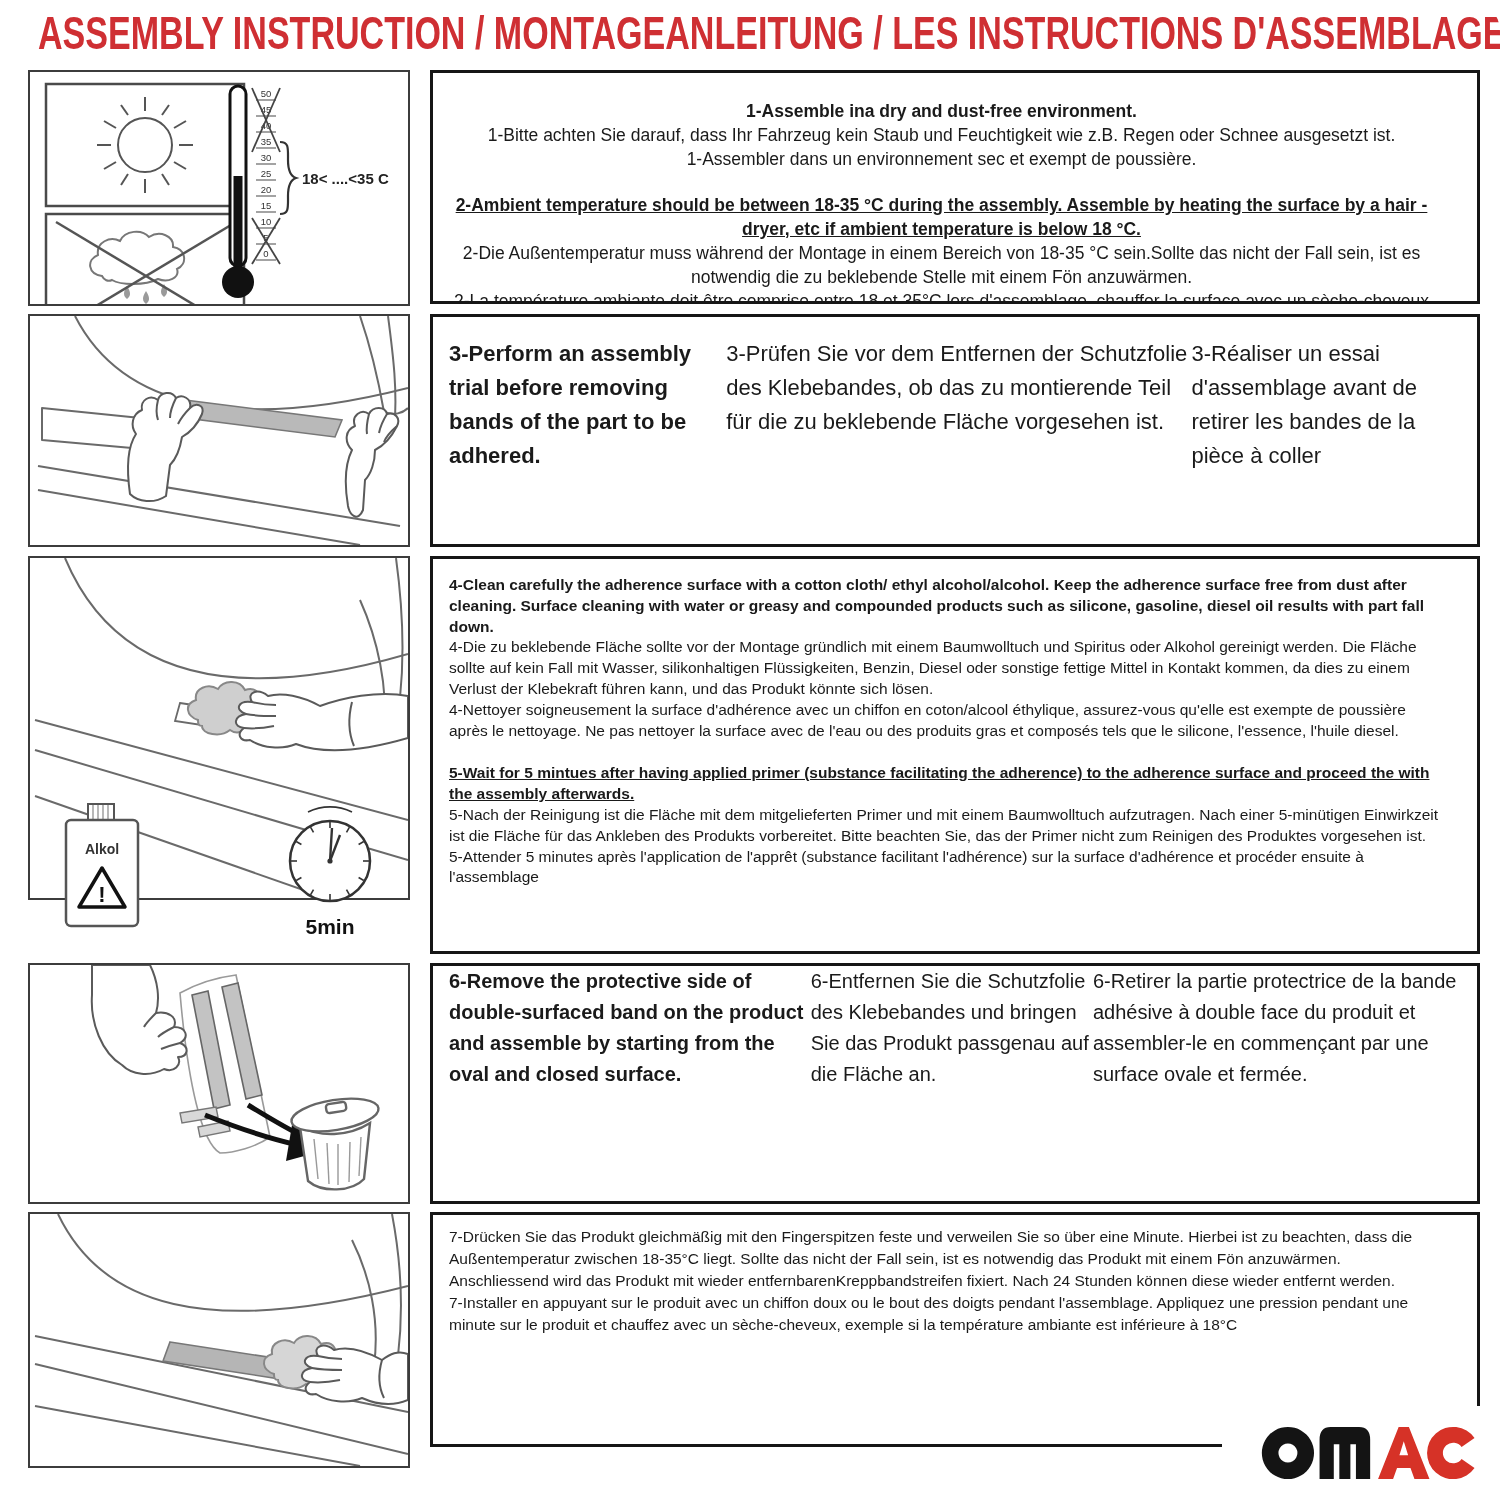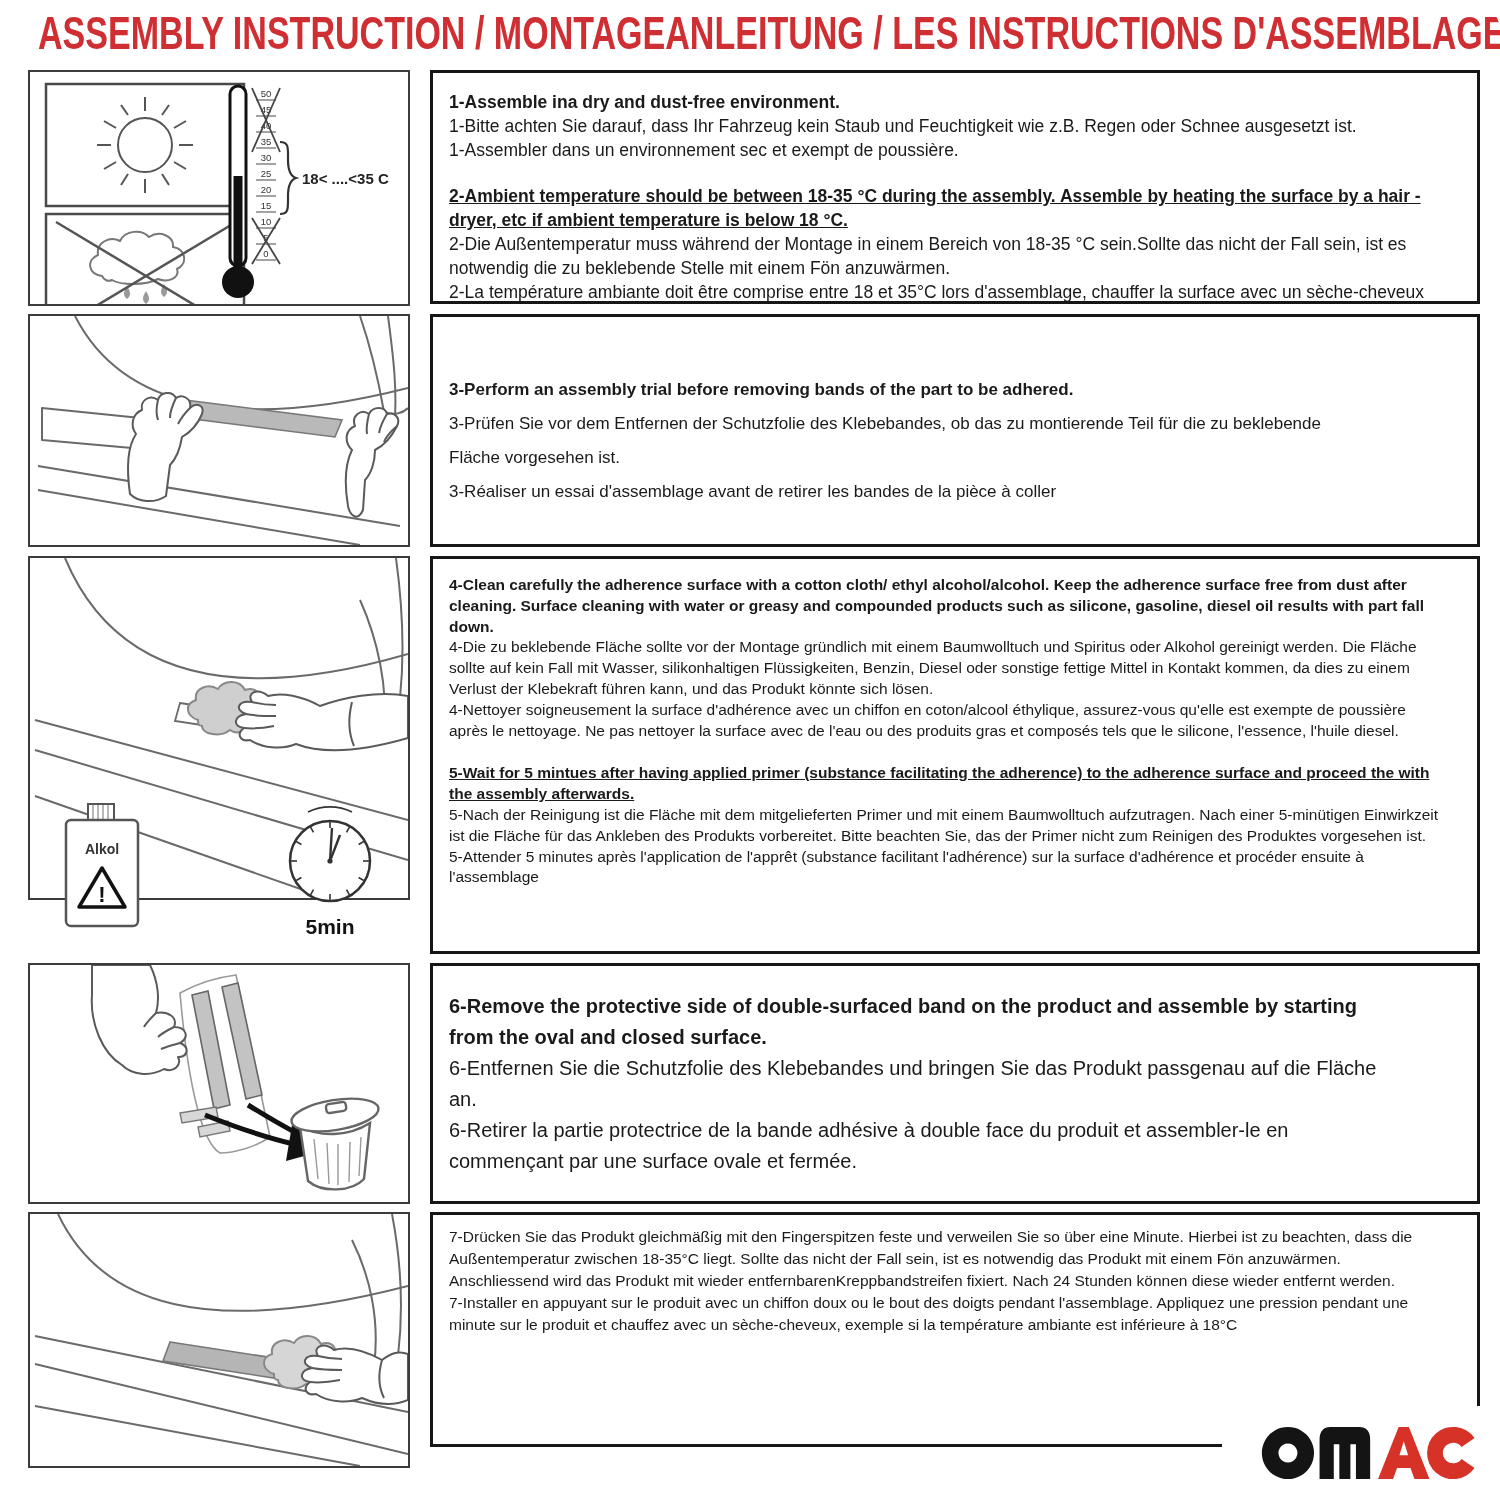--- a/index.html
+++ b/index.html
@@ -11,35 +11,35 @@
          letter-spacing:0px;}
 
   .illus{position:absolute;left:28px;width:382px;background:#fff;border:2px solid #3c3c3c;
          box-sizing:border-box;}
   .tbox{position:absolute;left:430px;width:1050px;background:#fff;border:3px solid #161616;
         box-sizing:border-box;overflow:hidden;}
   .tbox p{margin:0;}
   .b{font-weight:bold;}
 
   .illus-1{top:70px;height:236px;}
-  .tbox-1{top:70px;height:234px;padding:17px 16px;font-size:17.5px;line-height:24px;}
+  .tbox-1{top:70px;height:234px;padding:26px 16px;font-size:17.5px;line-height:24px;text-align:center;}
   .tbox-1 p{max-width:985px;}
 
   .illus-2{top:314px;height:233px;}
-  .tbox-2{top:314px;height:233px;padding:20px 16px 0 16px;font-size:17px;line-height:34px;
-          display:flex;flex-direction:column;justify-content:center;}
+  .tbox-2{top:314px;height:233px;padding:20px 16px 0 16px;font-size:22px;line-height:34px;
+          display:flex;justify-content:center;}
   .tbox-2 p{max-width:905px;}
 
   .illus-3{top:556px;height:344px;}
   .tbox-3{top:556px;height:398px;padding:16px 16px;font-size:15.5px;line-height:20.8px;}
   .tbox-3 p{max-width:990px;}
 
   .illus-4{top:963px;height:241px;}
   .tbox-4{top:963px;height:241px;padding:0 16px;font-size:20px;line-height:31px;
-          display:flex;flex-direction:column;justify-content:center;}
+          display:flex;flex-direction:row;justify-content:center;}
   .tbox-4 p{max-width:930px;}
 
   .illus-5{top:1212px;height:256px;}
   .tbox-5{top:1212px;height:235px;padding:11px 16px;font-size:15.5px;line-height:22px;}
   .tbox-5 p{max-width:990px;}
 
   .mt{margin-top:22px !important;text-decoration:underline;}
 
   .logo-wrap{position:absolute;left:1222px;top:1406px;width:278px;height:94px;background:#fff;
              display:flex;align-items:center;justify-content:flex-start;padding-left:14px;

